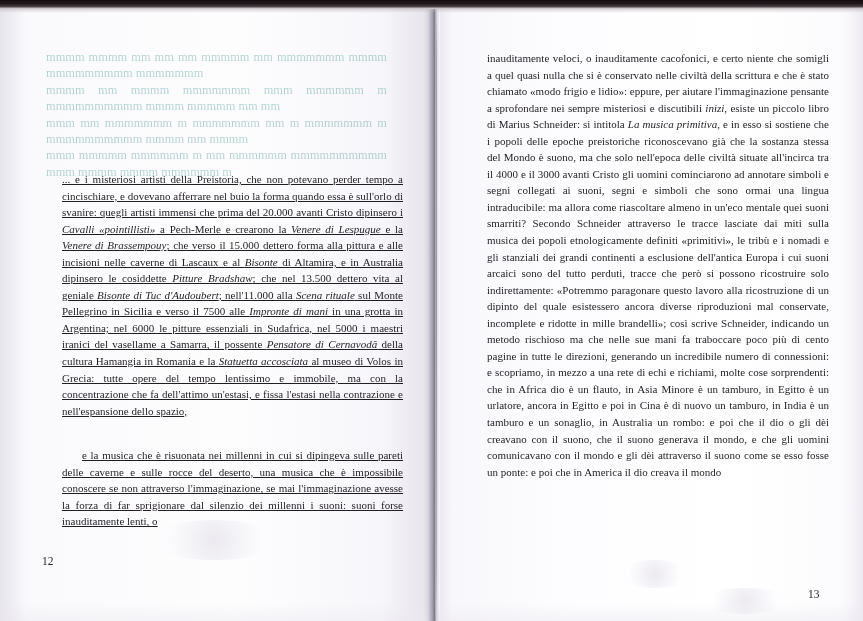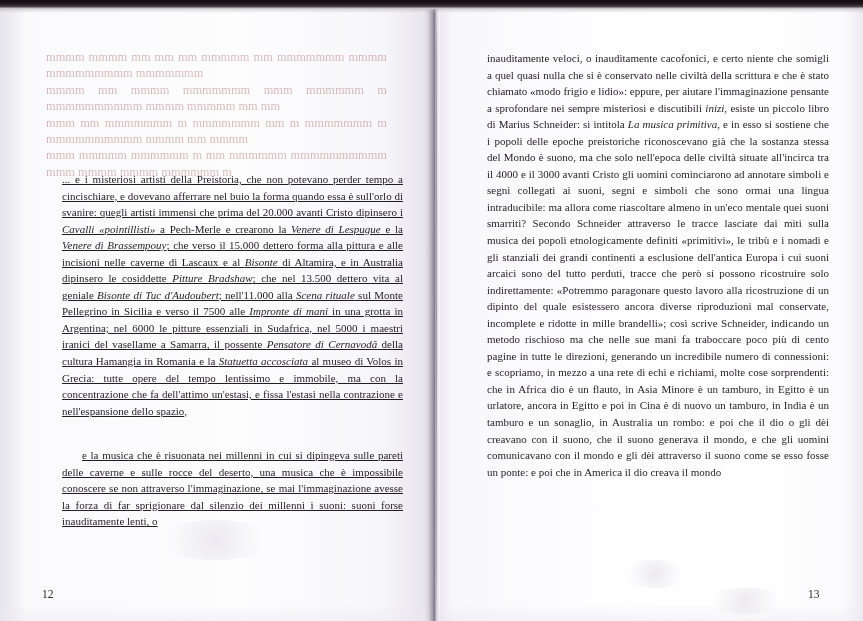--- a/index.html
+++ b/index.html
@@ -158,39 +158,39 @@
     width: 342px;
   }
 
   
   .ghost {
     position: absolute;
     left: 46px;
     top: 49px;
     width: 341px;
     z-index: 3;
-    color: #7f1d1d;
+    color: #0f766e;
     opacity: 0.30;
     font-size: 12.4px;
     line-height: 16.4px;
     text-align: justify;
     filter: blur(0.7px);
     pointer-events: none;
     user-select: none;
   }
   .ghost p { margin:0; }
 
   
   .folio {
     position: absolute;
     font-size: 11.5px;
     color: #2a2630;
     z-index: 7;
   }
-  .folio-left  { left: 42px;  top: 588px; }
+  .folio-left  { left: 42px;  top: 555px; }
   .folio-right { left: 808px; top: 588px; }
 
   
   .blotch {
     position:absolute;
     border-radius:50%;
     background: radial-gradient(circle, rgba(226,223,232,.65), rgba(255,255,255,0) 70%);
     z-index:2;
     pointer-events:none;
   }

